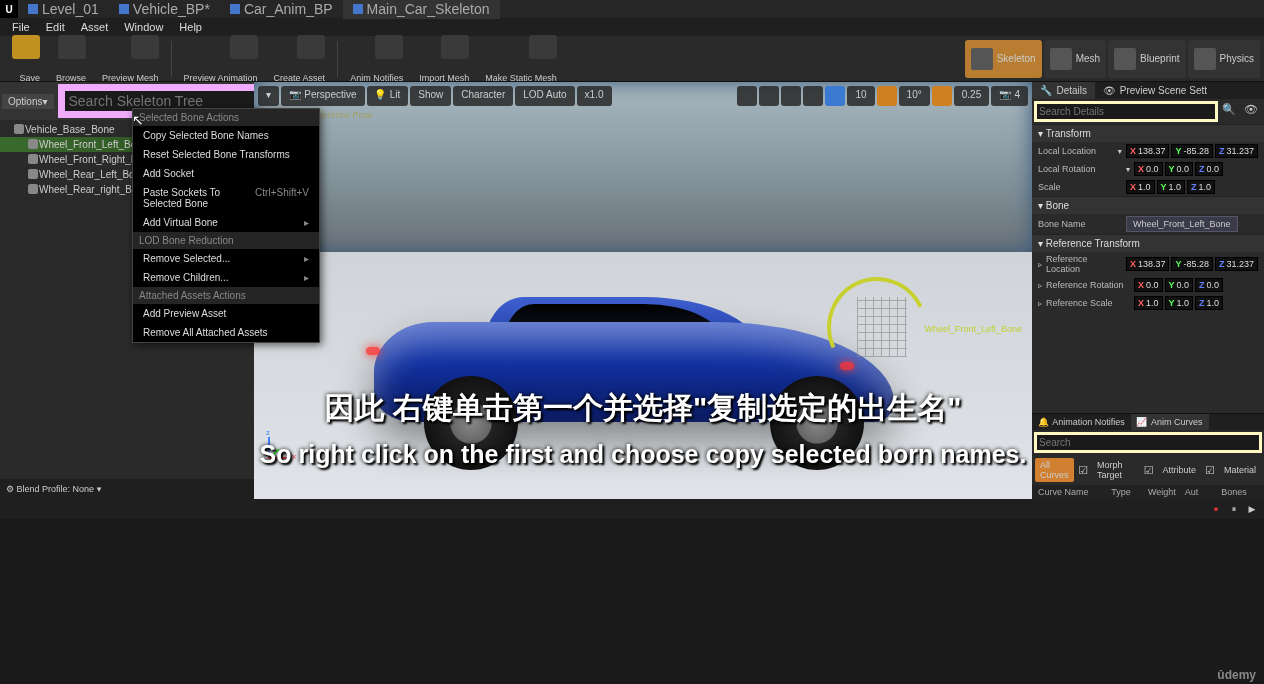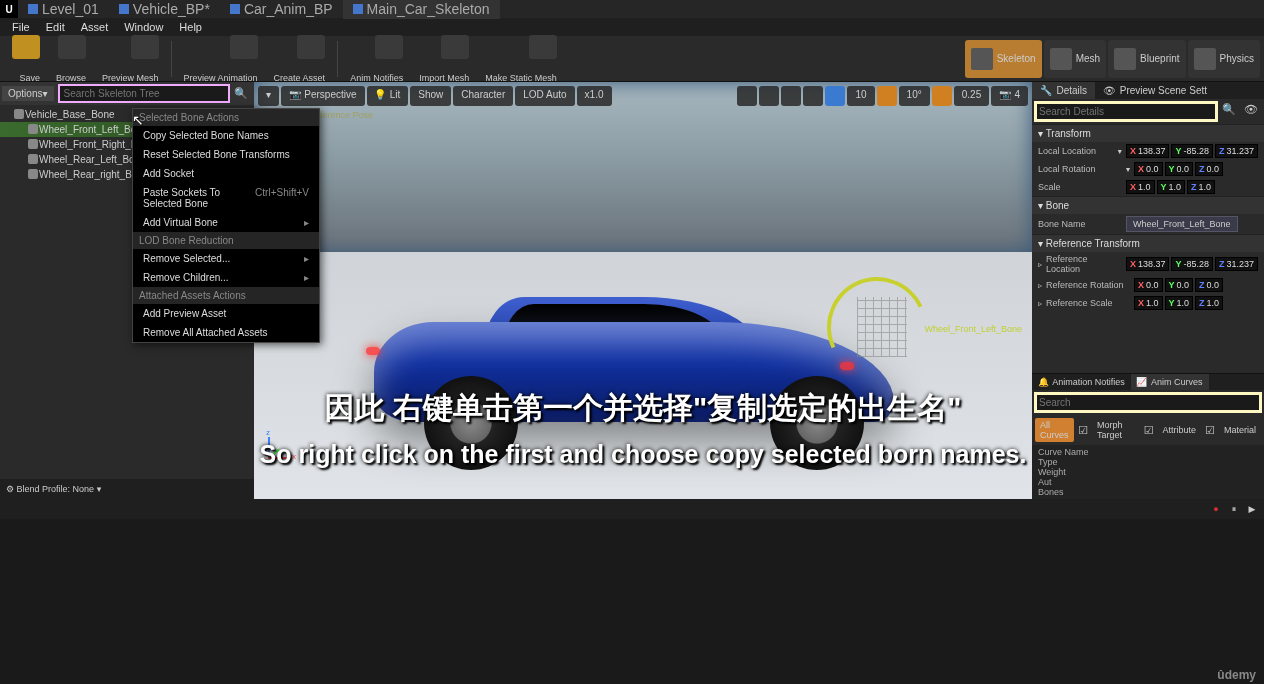--- a/index.html
+++ b/index.html
@@ -16,21 +16,21 @@
 .tico { width:28px; height:24px; background:#3a3a3a; border-radius:3px; }
 .tsep { width:1px; height:36px; background:#444; margin:0 4px; }
 .rt-tabs { margin-left:auto; display:flex; gap:2px; }
 .rt-tab { display:flex; align-items:center; padding:8px 6px; background:#333; border-radius:3px; gap:4px; font-size:10px; }
 .rt-tab.active { background:#b87d30; }
 .rt-ico { width:22px; height:22px; background:#555; border-radius:2px; }
 .main { display:flex; height:417px; }
 .left { width:254px; background:#2a2a2a; display:flex; flex-direction:column; }
 .opts { display:flex; align-items:center; padding:2px; background:#333; }
 .opts-btn { background:#444; padding:2px 6px; font-size:10px; }
-.srch { flex:1; background:#1a1a1a; border:2px solid #f0abfc; padding:2px 4px; color:#888; font-size:10px; margin-left:4px; }
+.srch { flex:1; background:#1a1a1a; border:7px solid #f0abfc; padding:2px 4px; color:#888; font-size:14px; margin-left:4px; }
 .tree { padding:2px 0; }
 .tn { padding:2px 4px 2px 14px; color:#ccc; display:flex; align-items:flex-start; gap:1px; font-size:10px; }
 .tn.sel { background:linear-gradient(90deg,#3a6b2e,#2a4a1e); }
 .tn.child { padding-left:28px; }
 .bn-ico { width:10px; height:10px; background:#888; border-radius:2px; }
 .ctx { position:absolute; left:132px; top:108px; width:188px; background:#000000; border:1px solid #444; z-index:100; box-shadow:2px 2px 8px rgba(0,0,0,0.6); }
 .ctx-hdr { padding:3px 6px; color:#888; font-size:10px; background:#252525; }
 .ctx-item { padding:4px 10px; color:#ddd; font-size:10px; display:flex; justify-content:space-between; }
 .ctx-sc { color:#888; }
 .ctx-arr::after { content:"▸"; color:#888; }
@@ -73,21 +73,21 @@
 .pval { flex:1; display:flex; gap:2px; }
 .pf { background:#111; border:1px solid #000; padding:1px 3px; color:#ddd; font-size:9px; display:flex; align-items:center; gap:2px; }
 .pf .ax { font-weight:bold; }
 .pf .ax.x { color:#ff6060; } .pf .ax.y { color:#60ff60; } .pf .ax.z { color:#6080ff; }
 .bname { background:#3a3a4a; padding:2px 6px; border:1px solid #556; font-size:9px; }
 .anim-pn { border-top:1px solid #111; margin-top:auto; }
 .ac-tabs { display:flex; background:#1f1f1f; }
 .ac-tab { padding:3px 6px; font-size:9px; display:flex; gap:3px; }
 .chip { padding:2px 5px; font-size:9px; border-radius:2px; }
 .chip.on { background:#d08030; }
-.chdr { display:flex; padding:2px 6px; font-size:9px; color:#aaa; background:#222;flex-direction:column; }
+.chdr { display:flex; padding:2px 6px; font-size:9px; color:#aaa; background:#222; }
 .bottom { height:20px; background:#1f1f1f; display:flex; align-items:center; padding:0 6px; font-size:9px; }
 .pb { margin-left:auto; display:flex; gap:6px; }
 .pb span { width:12px; text-align:center; }
 .udemy { position:absolute; right:8px; bottom:2px; font-size:12px; font-weight:bold; color:#888; }
 .overlay-info { position:absolute; top:28px; left:8px; font-size:9px; color:#a0a060; }
 .cursor { position:absolute; left:132px; top:112px; z-index:110; font-size:14px; color:#fff; text-shadow:1px 1px #000; }
 .tlight { position:absolute; background:rgba(255,50,50,0.8); box-shadow:0 0 8px rgba(255,50,50,0.9); width:14px; height:8px; border-radius:4px; }
 </style>
 </head>
 <body>

